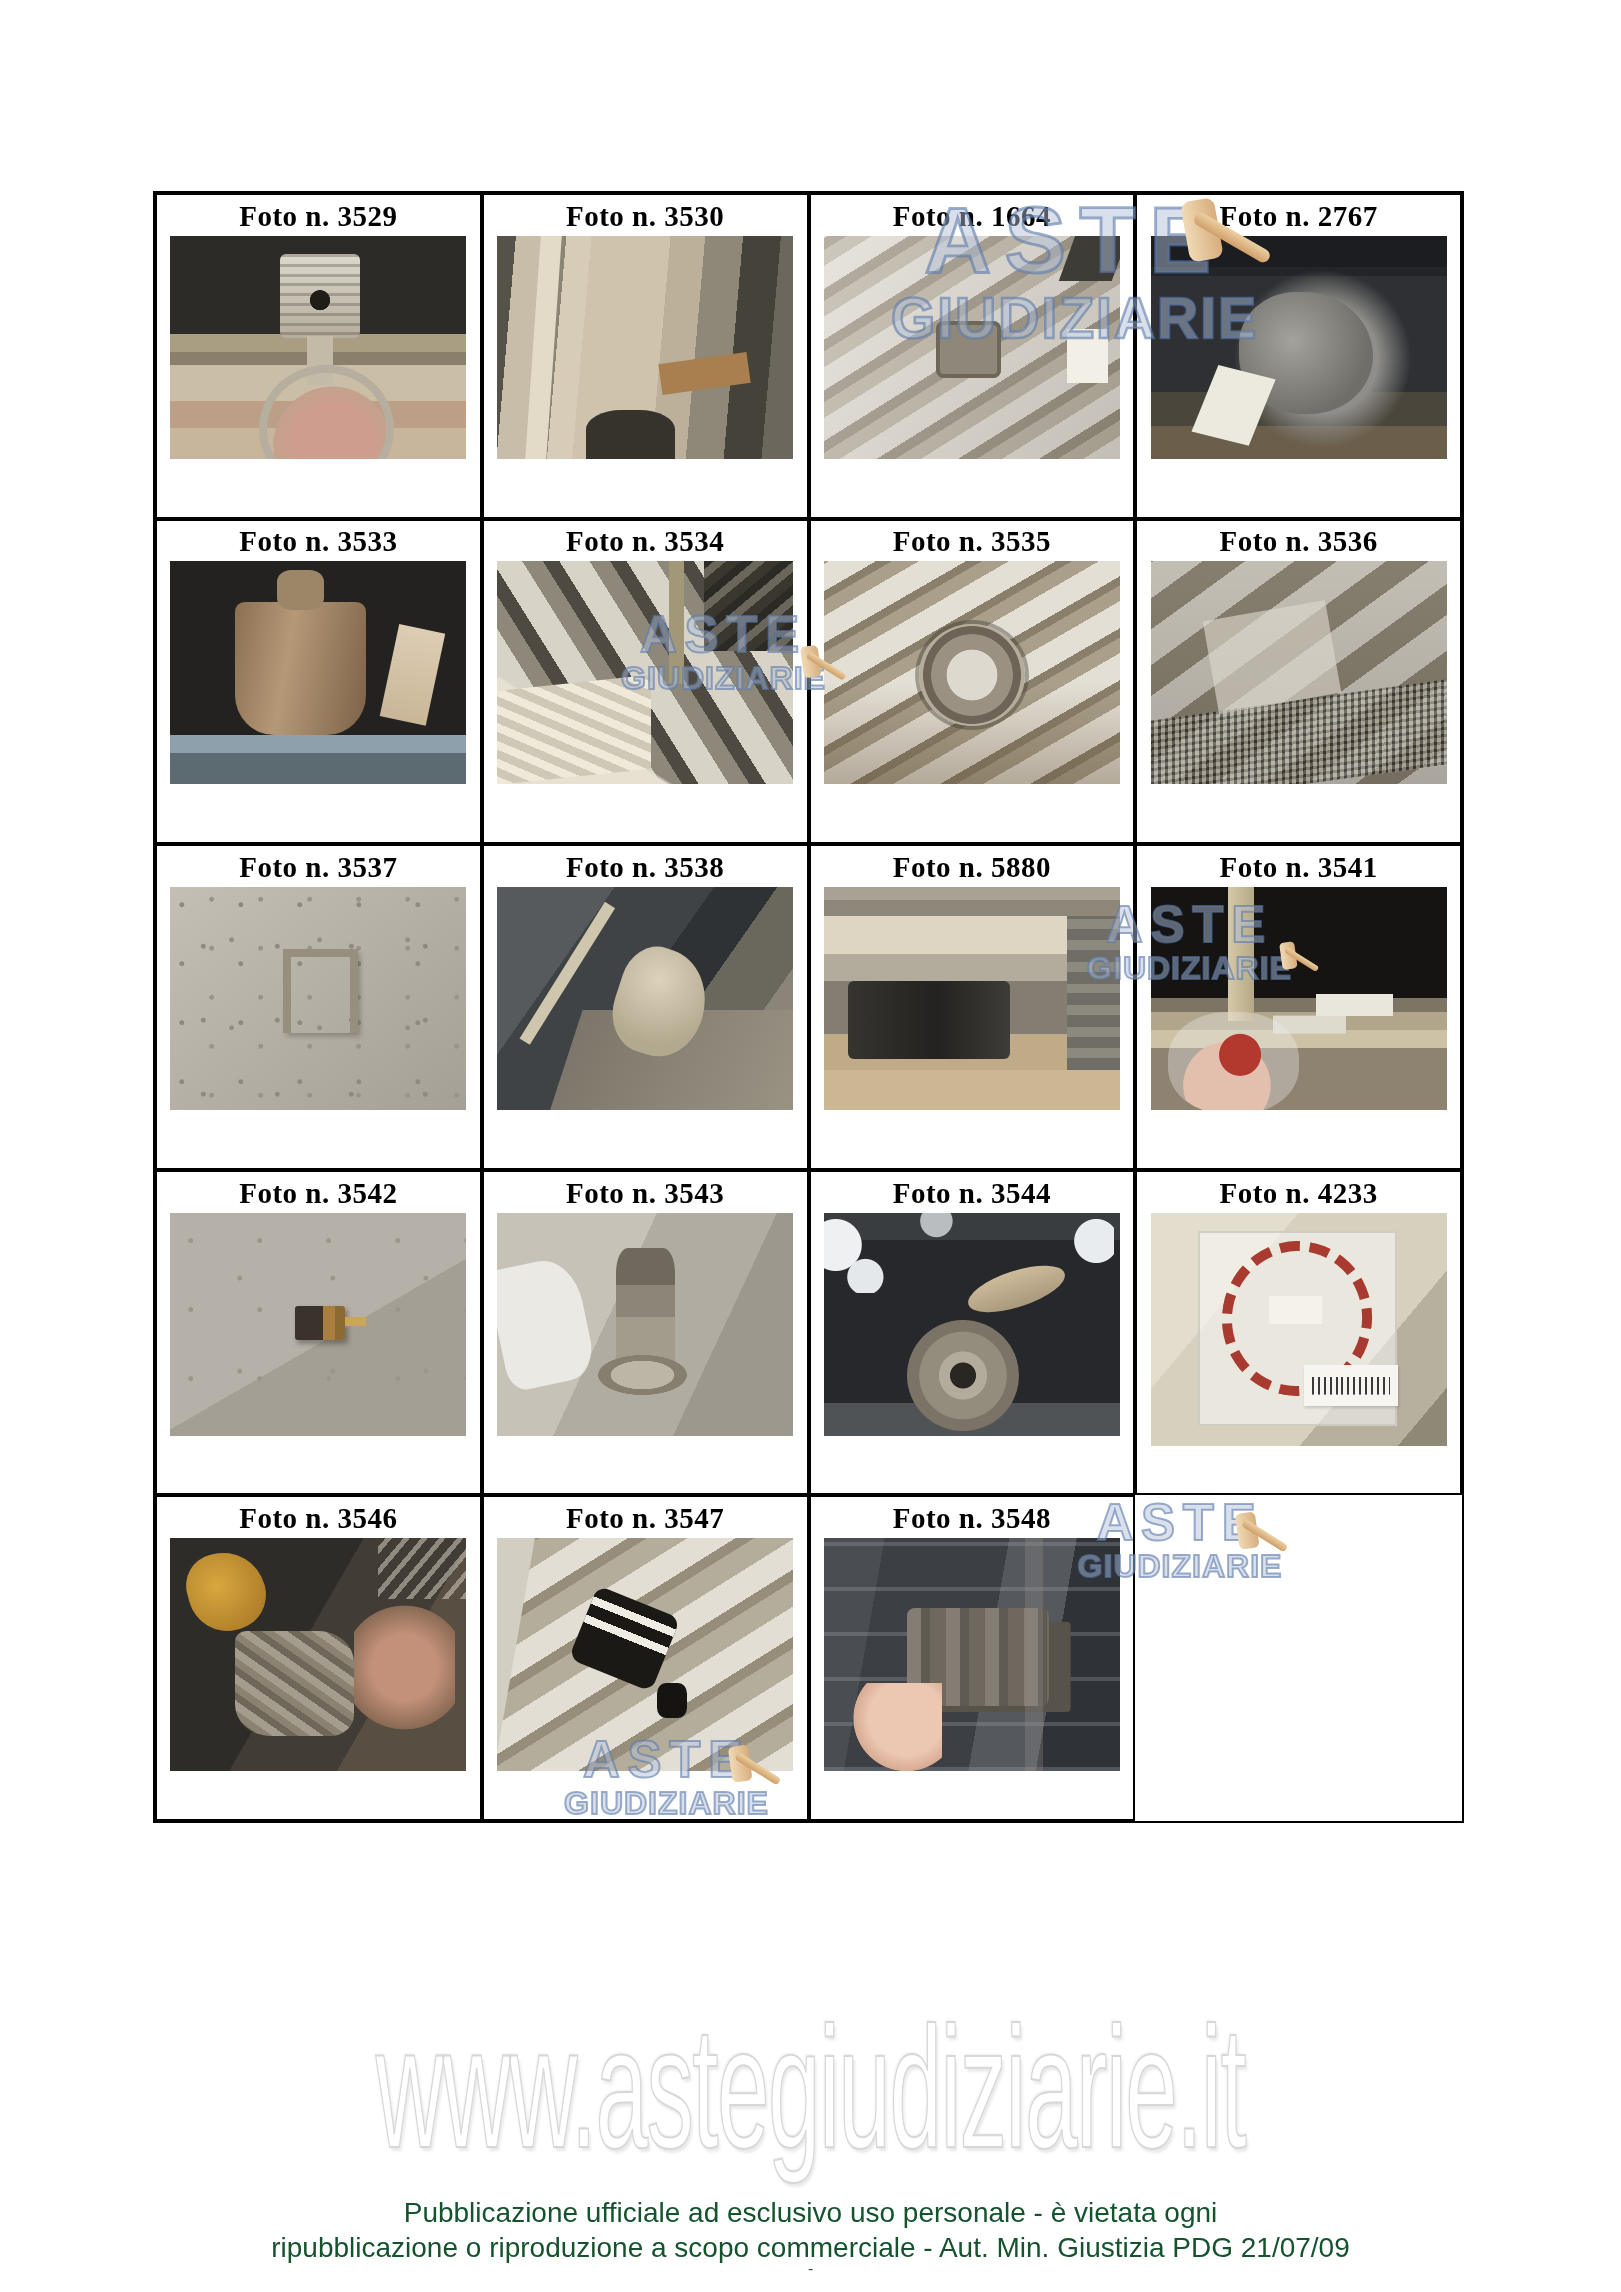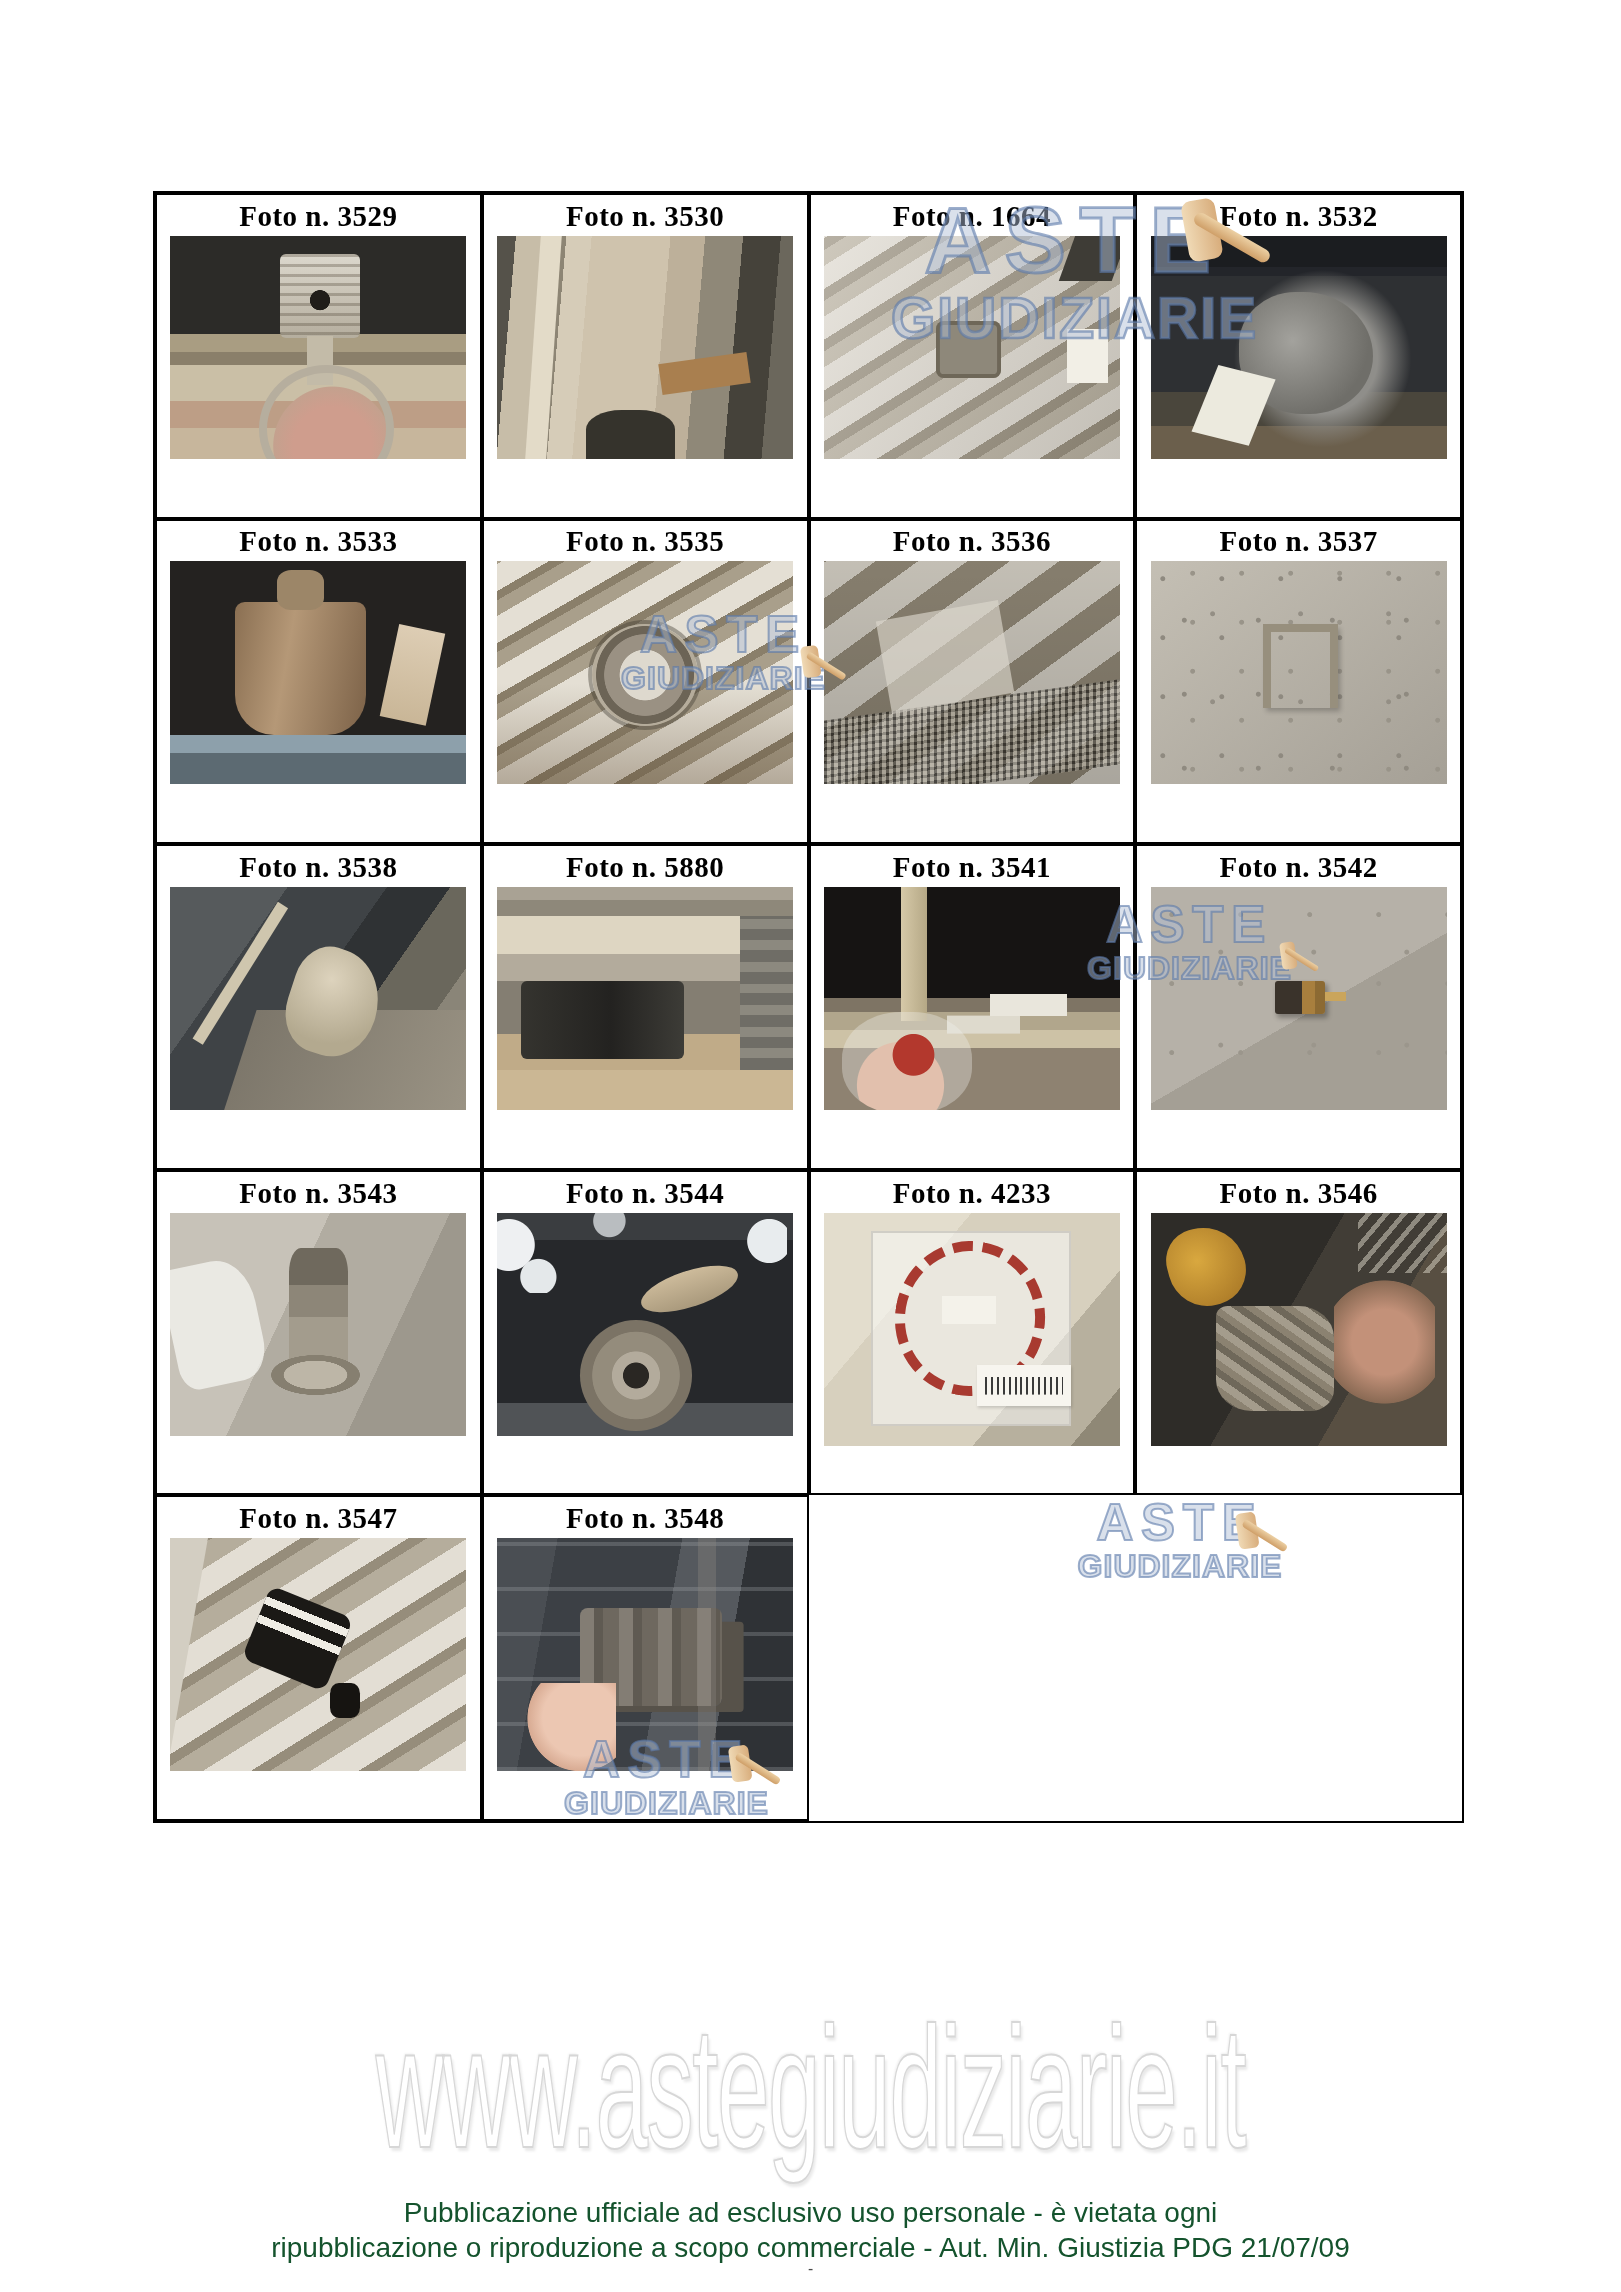--- a/index.html
+++ b/index.html
@@ -233,37 +233,45 @@
     <div class="cell">
       <div class="cap">Foto n. 1664</div>
       <div class="ph p3531">
         <i class="s1"></i>
         <i class="s2"></i>
         <i class="s3"></i>
       </div>
     </div>
 
     <div class="cell">
-      <div class="cap">Foto n. 3532</div>
+      <div class="cap">Foto n. 2767</div>
       <div class="ph p3532">
         <i class="s1"></i>
         <i class="s2"></i>
         <i class="s3"></i>
       </div>
     </div>
 
     <div class="cell">
       <div class="cap">Foto n. 3533</div>
       <div class="ph p3533">
         <i class="s1"></i>
         <i class="s2"></i>
         <i class="s3"></i>
       </div>
     </div>
 
+    <div class="cell">
+      <div class="cap">Foto n. 3534</div>
+      <div class="ph p3534">
+        <i class="s1"></i>
+        <i class="s2"></i>
+        <i class="s3"></i>
+      </div>
+    </div>
 
     <div class="cell">
       <div class="cap">Foto n. 3535</div>
       <div class="ph p3535">
         <i class="s1"></i>
       </div>
     </div>
 
     <div class="cell">
       <div class="cap">Foto n. 3536</div>

